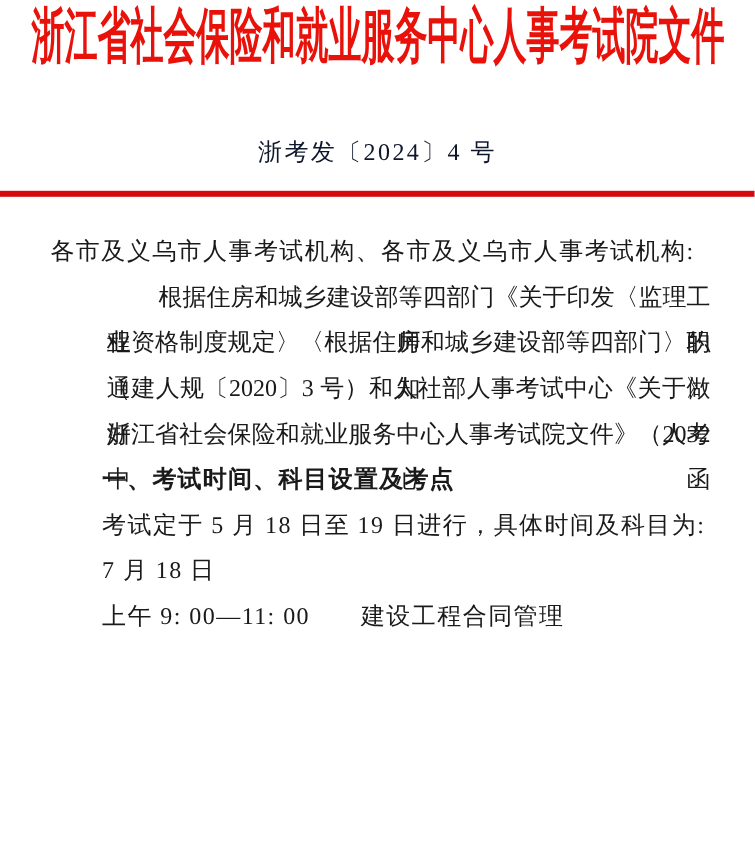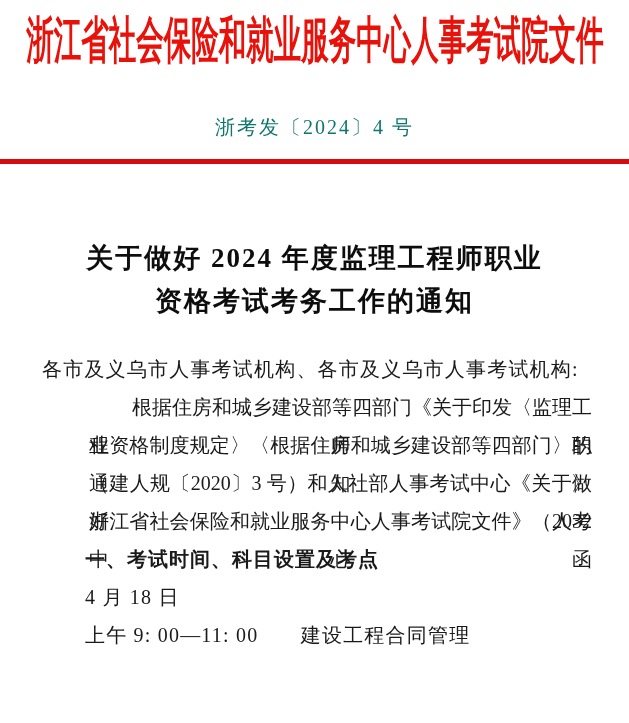--- a/index.html
+++ b/index.html
@@ -5,31 +5,31 @@
   html,body { margin:0; padding:0; background:#ffffff; }
   .page {
     position:relative;
     width:629px; height:723px;
     background:#ffffff;
     overflow:hidden;
     font-family:"Liberation Serif","DejaVu Serif",serif;
   }
   .banner {
     margin-top:5px; height:60px;
-    display:flex; justify-content:center; align-items:flex-end;
+    display:flex; justify-content:center; align-items:flex-start;
     overflow:visible;
   }
   .banner-text {
     font-size:50px; font-weight:bold; line-height:1;
     color:#e8120b; white-space:nowrap;
     display:inline-block; transform:scaleX(0.55); transform-origin:center center;
   }
   .doc-number {
     margin-top:50px; height:24px; line-height:24px;
-    text-align:center; font-size:20px; letter-spacing:2px; color:#0f766e;
+    text-align:center; font-size:20px; letter-spacing:2px; color:#0f172a;
   }
   .divider {
     margin-top:20px; height:5px; width:629px;
     background:#d6090f;
   }
   .title-block {
     margin-top:73px; text-align:center;
     font-weight:bold; font-size:27px; line-height:43px;
     letter-spacing:2px; color:#0d0d0d;
   }
@@ -48,29 +48,26 @@
 <div class="page">
 
   <div class="banner">
     <span class="banner-text">浙江省社会保险和就业服务中心人事考试院文件</span>
   </div>
 
   <div class="doc-number">浙考发〔2024〕4 号</div>
 
   <div class="divider"></div>
 
-  <div class="title-block">
-    <div>关于做好 2024 年度监理工程师职业</div>
-    <div>资格考试考务工作的通知</div>
-  </div>
 
   <div class="body">
     <div class="ln">各市及义乌市人事考试机构、各市及义乌市人事考试机构:</div>
     <div class="ln just indent">根据住房和城乡建设部等四部门《关于印发〈监理工程师职</div>
     <div class="ln just">业资格制度规定〉〈根据住房和城乡建设部等四部门〉的通知》</div>
     <div class="ln just">（建人规〔2020〕3 号）和人社部人事考试中心《关于做好 2032</div>
     <div class="ln just">浙江省社会保险和就业服务中心人事考试院文件》（人考中心函</div>
     <div class="ln hei indent">一、考试时间、科目设置及考点</div>
-    <div class="ln indent">4 月 18 日</div>
+    <div class="ln indent">考试定于 5 月 18 日至 19 日进行，具体时间及科目为:</div>
+    <div class="ln indent">7 月 18 日</div>
     <div class="ln indent">上午 9: 00—11: 00　　建设工程合同管理</div>
   </div>
 
 </div>
 
 </body></html>

